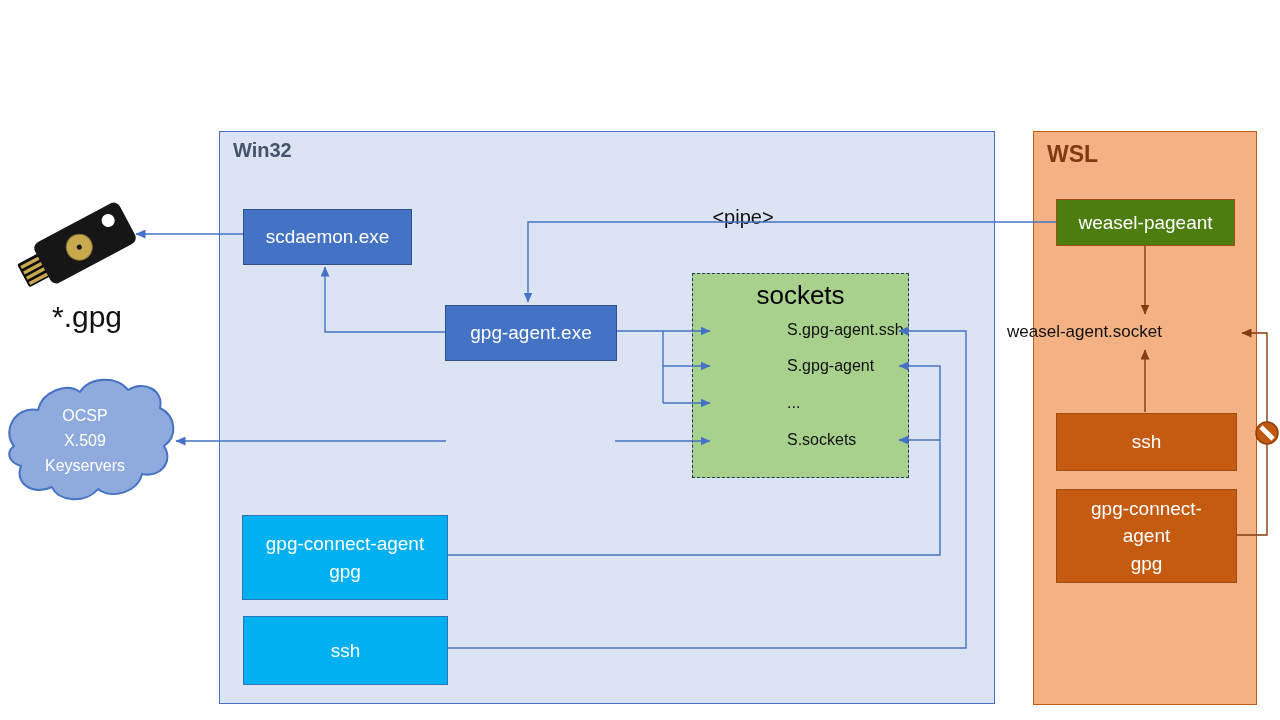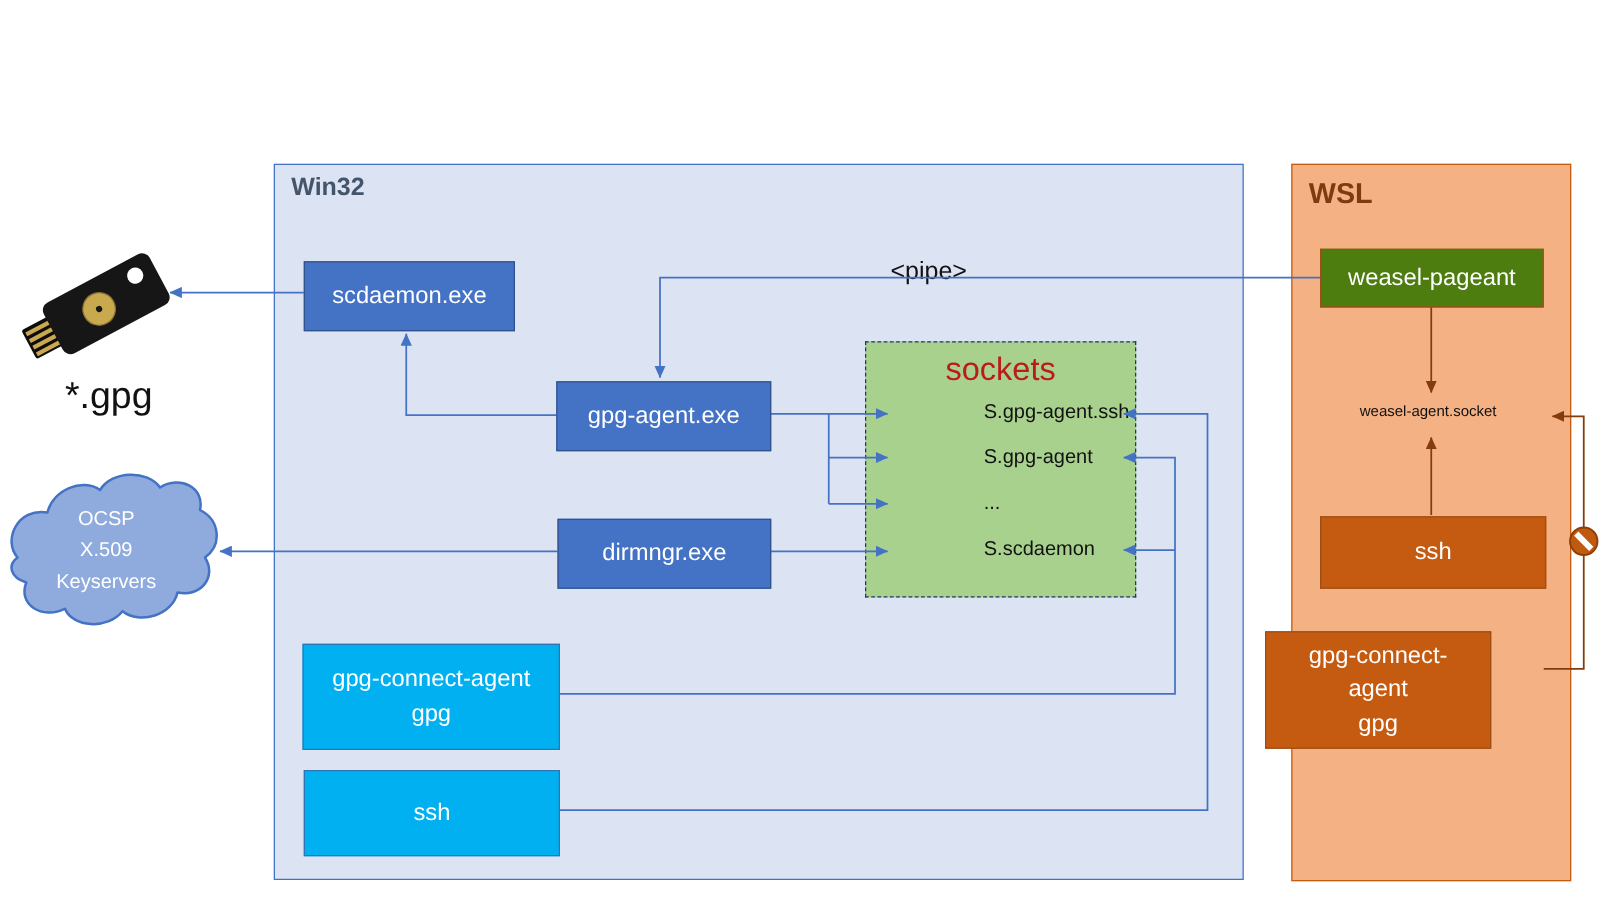--- a/index.html
+++ b/index.html
@@ -15,21 +15,21 @@
   .wsl .container-label{font-size:23px;color:#7E3A10;top:9px;}
   
   .node{display:flex;flex-direction:column;align-items:center;justify-content:center;
         color:#fff;text-align:center;line-height:1.45;}
   .blue-box{background:#4472C4;border:1px solid #2F528F;font-size:19px;}
   .cyan-box{background:#00B0F0;border:1px solid #2E75B6;font-size:19px;}
   .orange-box{background:#C55A11;border:1px solid #9C4E14;font-size:19px;}
   .darkbrown-box{background:#4d7c0f;border:1px solid #9C4E14;font-size:19px;}
   
   .sockets{left:692px;top:273px;width:215px;height:203px;background:#A9D18E;border:1.5px dashed #1F3864;}
-  .sockets-title{position:absolute;left:0;top:6px;width:100%;text-align:center;color:#b91c1c;font-size:26px;}
+  .sockets-title{position:absolute;left:0;top:6px;width:100%;text-align:center;color:#000000;font-size:26px;}
   .socket-row{position:absolute;left:46px;height:20px;color:#111;font-size:16px;white-space:nowrap;margin-left:48px;}
   
   .plain-label{color:#111;text-align:center;}
   .cloud-text{left:16px;top:403px;width:138px;text-align:center;color:#fff;font-size:16px;line-height:25px;z-index:11;}
   .overlay{position:absolute;left:0;top:0;width:1280px;height:720px;z-index:10;pointer-events:none;}
   .z11{z-index:11;}
 </style>
 </head>
 <body>
 
@@ -44,52 +44,49 @@
   </div>
 
   <div class="abs node blue-box z11" style="left:445px;top:305px;width:170px;height:54px;">
     <span>gpg-agent.exe</span>
   </div>
 
   <div class="abs node blue-box z11" style="left:243px;top:209px;width:167px;height:54px;">
     <span>scdaemon.exe</span>
   </div>
 
-  <div class="abs node blue-box z11" style="left:446px;top:415px;width:169px;height:54px;">
-    <span>dirmngr.exe</span>
-  </div>
 
   <div class="abs node cyan-box z11" style="left:242px;top:515px;width:204px;height:83px;">
     <span>gpg-connect-agent</span>
     <span>gpg</span>
   </div>
 
   <div class="abs node cyan-box z11" style="left:243px;top:616px;width:203px;height:67px;">
     <span>ssh</span>
   </div>
 
   <div class="abs sockets">
     <div class="sockets-title">sockets</div>
     <div class="socket-row" style="top:47px;">S.gpg-agent.ssh</div>
     <div class="socket-row" style="top:83px;">S.gpg-agent</div>
     <div class="socket-row" style="top:120px;">...</div>
-    <div class="socket-row" style="top:157px;">S.scdaemon</div>
+    <div class="socket-row" style="top:157px;">S.sockets</div>
   </div>
 
   <div class="abs node darkbrown-box z11" style="left:1056px;top:199px;width:177px;height:45px;">
     <span>weasel-pageant</span>
   </div>
 
-  <div class="abs plain-label" style="left:1050px;top:322px;width:185px;font-size:12px;">weasel-agent.socket</div>
+  <div class="abs plain-label" style="left:992px;top:322px;width:185px;font-size:17px;">weasel-agent.socket</div>
 
   <div class="abs node orange-box z11" style="left:1056px;top:413px;width:179px;height:56px;">
     <span>ssh</span>
   </div>
 
-  <div class="abs node orange-box z11" style="left:1012px;top:489px;width:179px;height:92px;margin-top:16px;">
+  <div class="abs node orange-box z11" style="left:1056px;top:489px;width:179px;height:92px;">
     <span>gpg-connect-</span>
     <span>agent</span>
     <span>gpg</span>
   </div>
 
   <div class="abs plain-label" style="left:668px;top:206px;width:150px;font-size:20px;">&lt;pipe&gt;</div>
 
   <div class="abs plain-label" style="left:22px;top:300px;width:130px;font-size:30px;">*.gpg</div>
 
   <div class="abs cloud-text">

